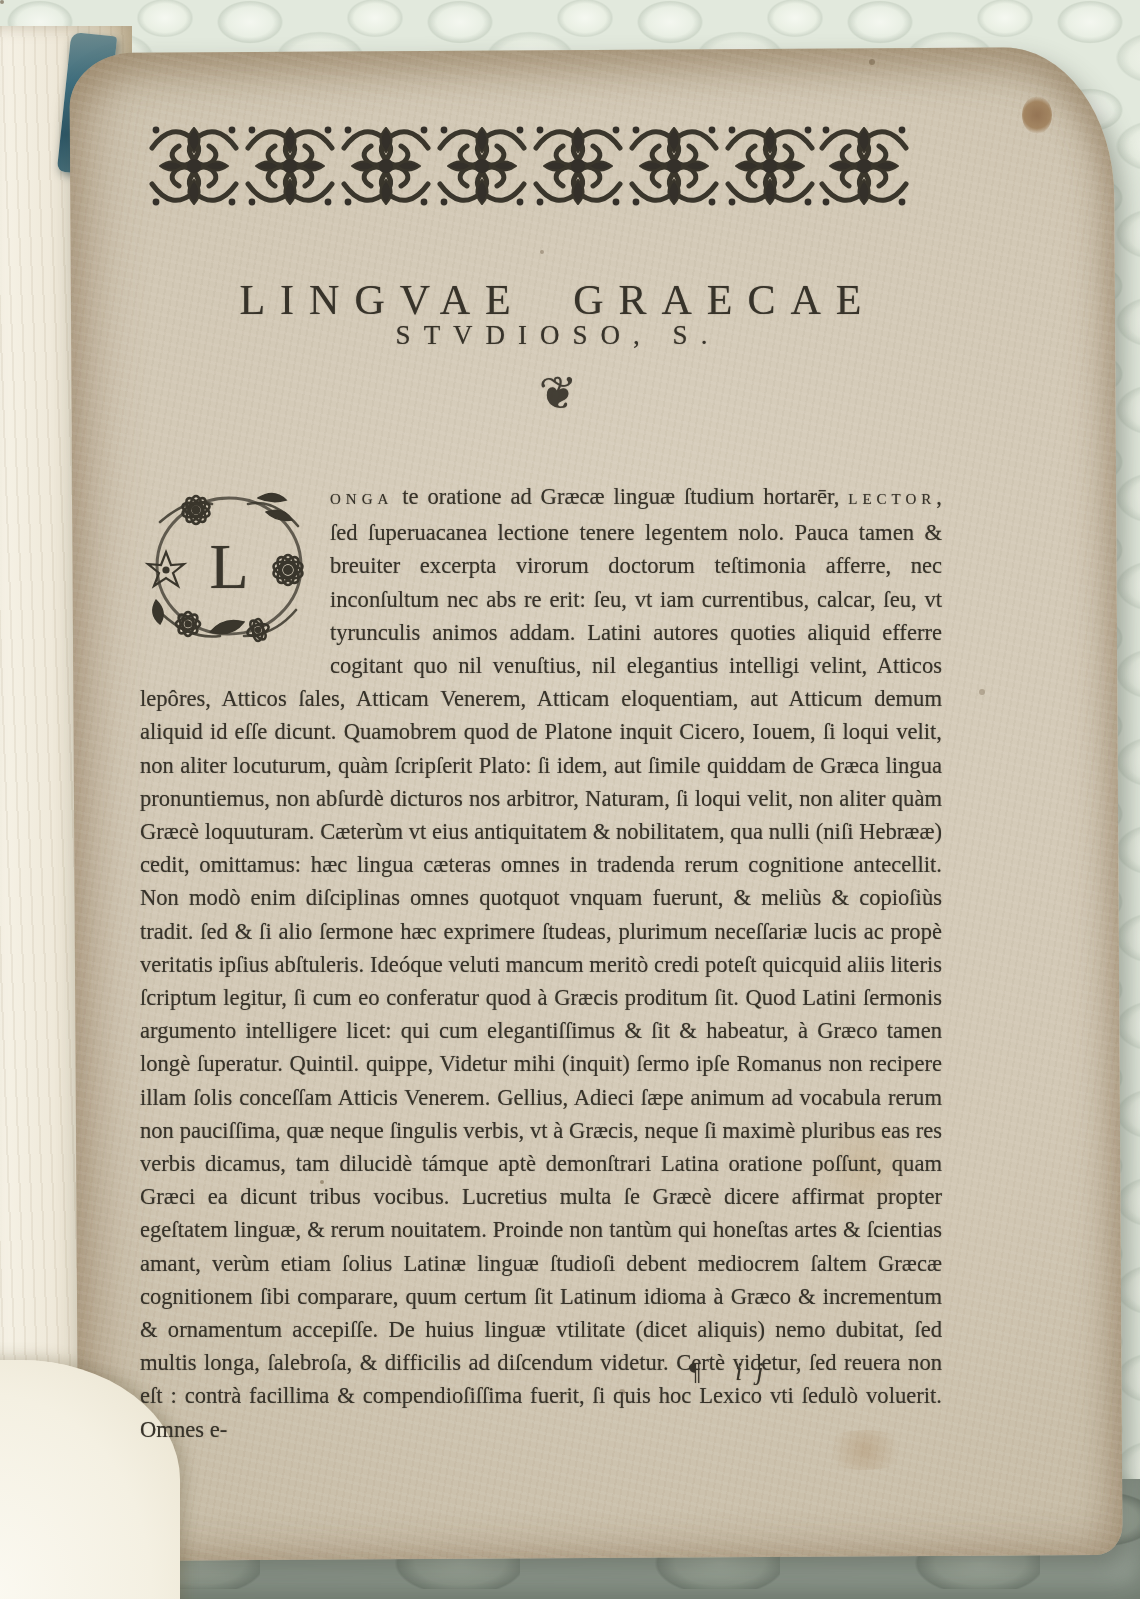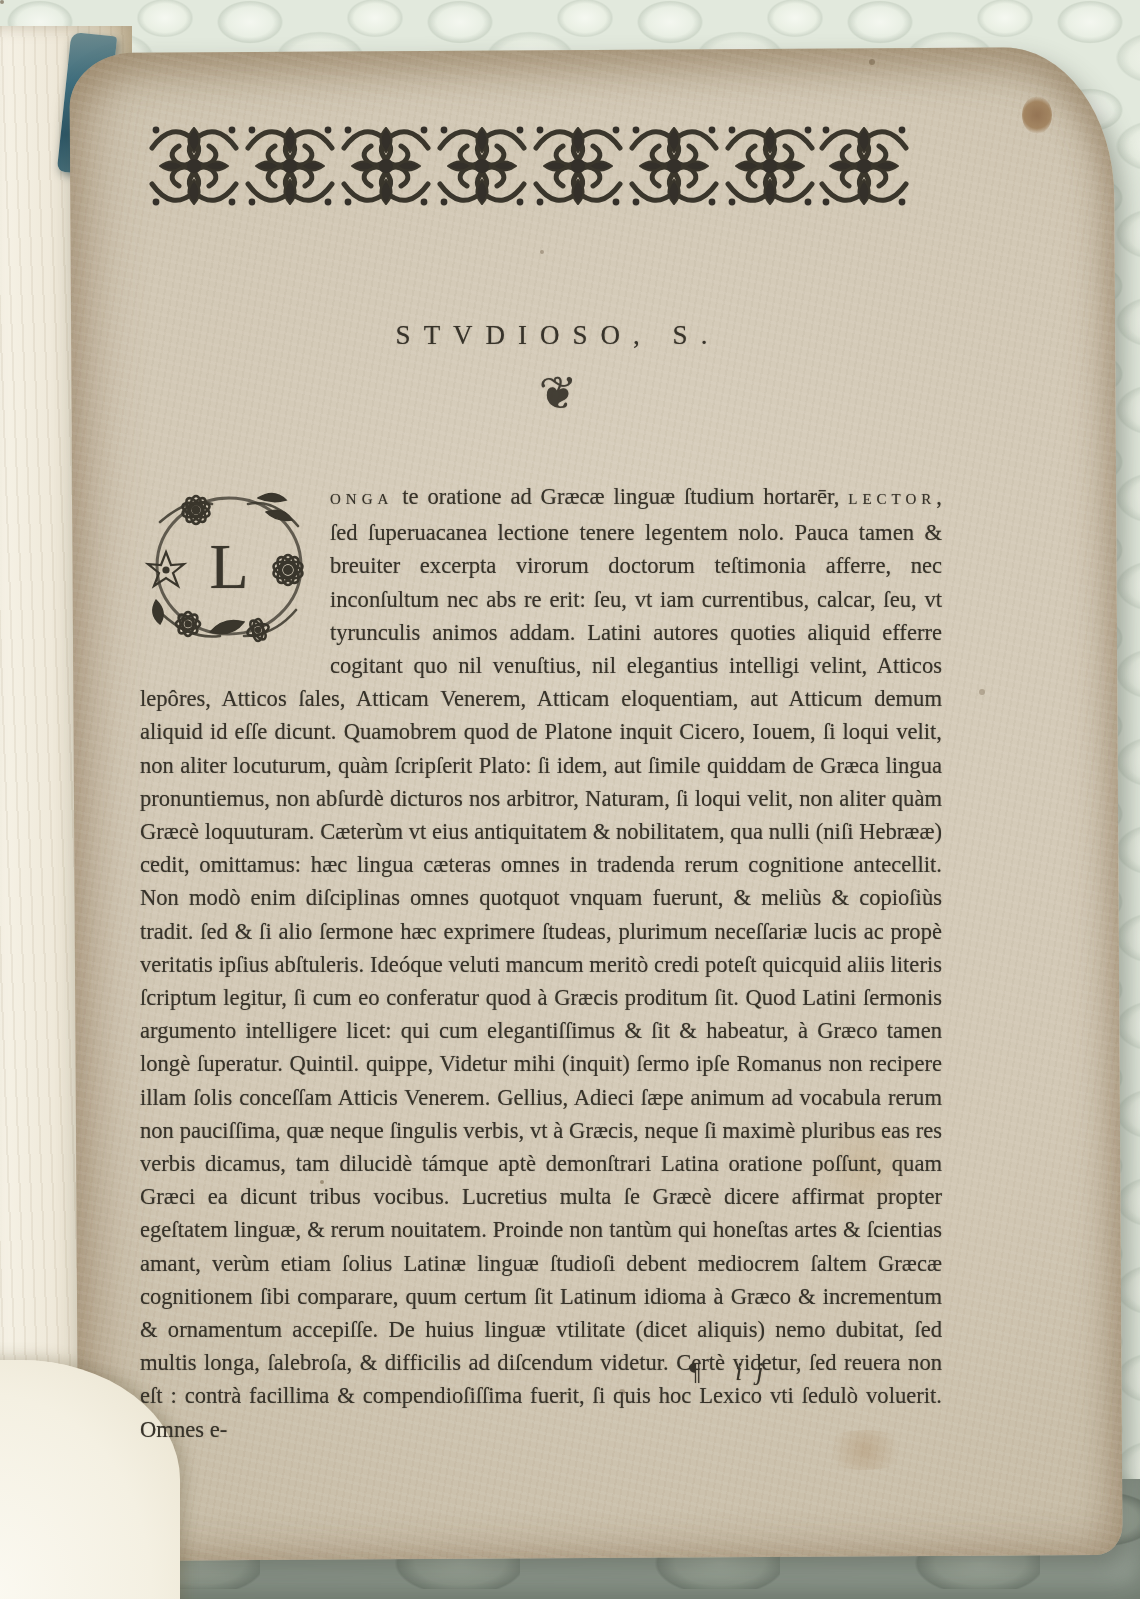--- a/index.html
+++ b/index.html
@@ -148,20 +148,21 @@
         <use href="#orn-tile" x="96"></use>
         <use href="#orn-tile" x="192"></use>
       <use href="#orn-tile" x="288"></use>
         <use href="#orn-tile" x="384"></use>
         <use href="#orn-tile" x="480"></use>
       <use href="#orn-tile" x="576"></use>
         <use href="#orn-tile" x="670"></use>
     </svg>
   </div>
 
+  <div class="title-2 ink">LINGVAE GRAECAE</div>
   <div class="title-3 ink">STVDIOSO, S.</div>
   <div class="fleuron ink">❦</div>
 
   <div class="body-block ink">
     <span class="drop-cap-woodcut">
       <svg width="178" height="168" viewBox="0 0 178 168" xmlns="http://www.w3.org/2000/svg">
         <g class="wood" stroke="#3a362c" stroke-width="2.6">
           <ellipse cx="89" cy="84" rx="72" ry="68" stroke-width="3" opacity=".75"></ellipse>
           <path d="M20,40 q30,-26 52,-18 M158,44 q-24,-28 -50,-22 M22,132 q28,26 58,22 M156,128 q-22,26 -52,26" opacity=".85"></path>
 

